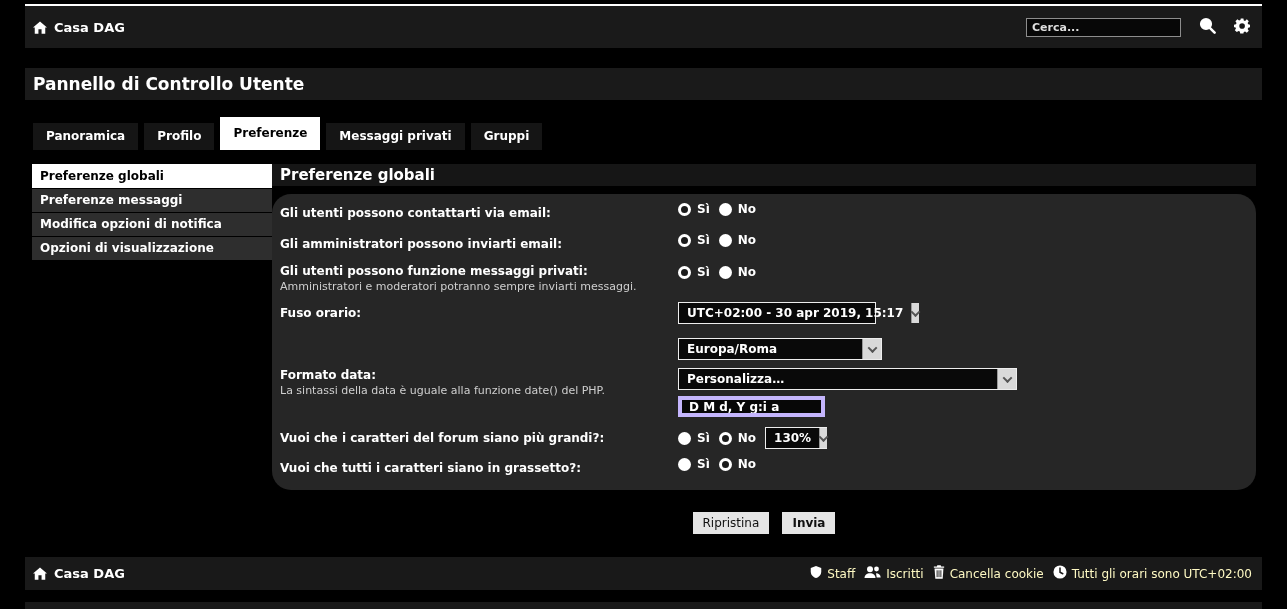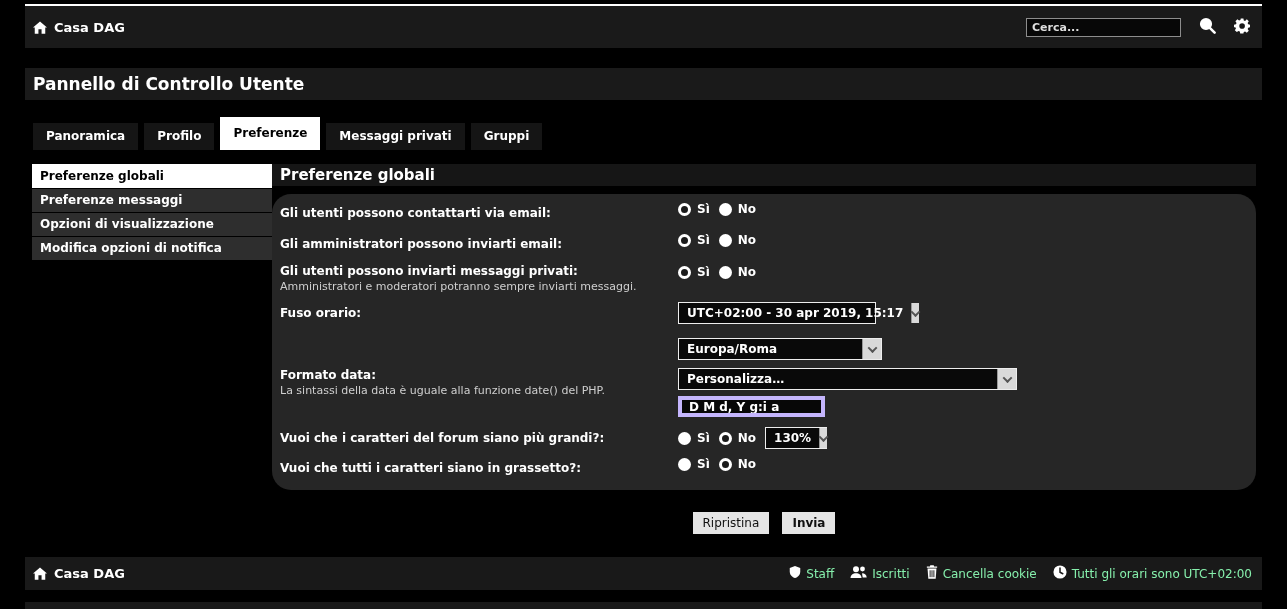--- a/index.html
+++ b/index.html
@@ -70,21 +70,21 @@
   
   .actions { margin-top:10px; margin-left:247px; width:984px; text-align:center; }
   .btn { background:#e5e5e5; color:#111; border:none; font-size:12px; padding:4px 10px;
     cursor:pointer; font-family:"DejaVu Sans","Liberation Sans",sans-serif; }
   .btn + .btn { margin-left:8px;margin-top:12px; }
   .btn.primary { font-weight:bold; }
 
   
   .footbar { margin-top:23px; background:#191919; height:33px; display:flex;
     align-items:center; justify-content:space-between; padding:0 10px 0 8px; }
-  .foot-right { display:flex; gap:16px; font-size:12px; color:#86efac; }
+  .foot-right { display:flex; gap:9px; font-size:12px; color:#fef9c3; }
   .foot-link { display:flex; align-items:center; gap:5px; cursor:pointer; }
   .foot-note { display:flex; align-items:center; gap:5px; }
   .poweredbar { margin-top:12px; background:#191919; height:33px; display:flex;
     align-items:center; justify-content:center; font-size:12px; color:#f0f0f0; letter-spacing:0.5px; }
 
   svg { fill:#fff; }
 </style>
 </head>
 <body>
 
@@ -126,22 +126,22 @@
     <div class="tab">Profilo</div>
     <div class="tab active">Preferenze</div>
     <div class="tab">Messaggi privati</div>
     <div class="tab">Gruppi</div>
   </div>
 
   <div class="content">
     <div class="sidebar">
       <div class="side-item active">Preferenze globali</div>
       <div class="side-item">Preferenze messaggi</div>
+      <div class="side-item">Modifica opzioni di notifica</div>
       <div class="side-item">Opzioni di visualizzazione</div>
-      <div class="side-item">Modifica opzioni di notifica</div>
     </div>
 
     <div class="main">
       <div class="panel-heading">Preferenze globali</div>
       <div class="panel">
 
         <div class="form-row" style="margin-bottom:12px;">
           <div class="form-label"><span class="lbl">Gli utenti possono contattarti via email:</span></div>
           <div class="form-field">
             <span class="radio-opt">
@@ -164,21 +164,21 @@
             </span>
             <span class="radio-opt">
               <span class="radio on"></span>
               <span class="radio-lbl">No</span>
             </span>
           </div>
         </div>
 
         <div class="form-row" style="margin-bottom:9px;">
           <div class="form-label">
-            <div class="lbl">Gli utenti possono inviarti messaggi privati:</div>
+            <div class="lbl">Gli utenti possono funzione messaggi privati:</div>
             <div class="note">Amministratori e moderatori potranno sempre inviarti messaggi.</div>
           </div>
           <div class="form-field" style="margin-top:1px;">
             <span class="radio-opt">
               <span class="radio off"></span>
               <span class="radio-lbl">Sì</span>
             </span>
             <span class="radio-opt">
               <span class="radio on"></span>
               <span class="radio-lbl">No</span>

